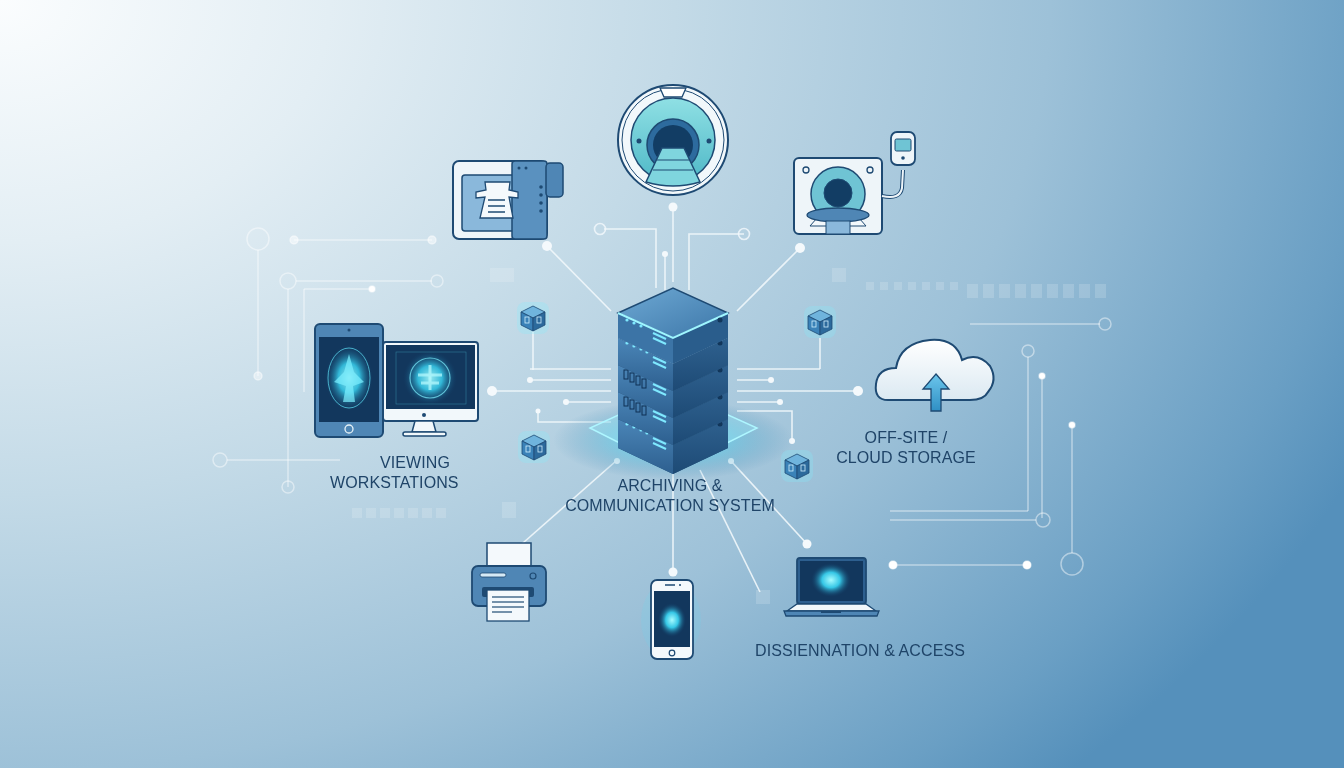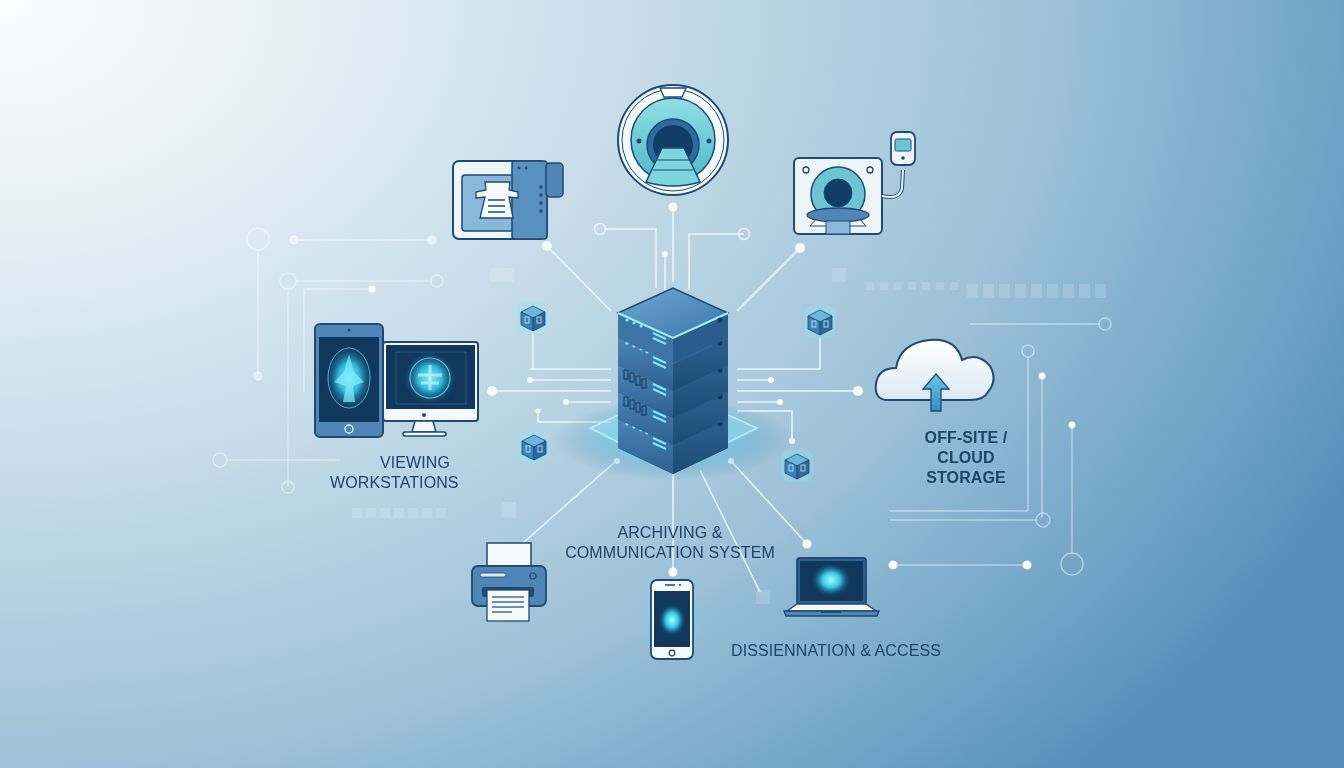--- a/index.html
+++ b/index.html
@@ -373,25 +373,25 @@
     <path d="M784,611 L879,611 L877,616 L786,616 Z" fill="#4f86b5" stroke="#1e4a73" stroke-width="1.3"></path>
     <rect x="821" y="611" width="20" height="2" fill="#1e4a73"></rect>
   </g>
 </svg>
 
 <div class="label" style="left:330px; top:453px; width:120px;text-align:right;">
   <span>VIEWING</span>
   <span>WORKSTATIONS</span>
 </div>
 
-<div class="label" style="left:560px; top:523px; width:220px;">
+<div class="label" style="left:560px; top:476px; width:220px;">
   <span>ARCHIVING &amp;</span>
   <span>COMMUNICATION SYSTEM</span>
 </div>
 
-<div class="label" style="left:896px; top:428px; width:140px;font-weight:bold;">
+<div class="label" style="left:836px; top:428px; width:140px;">
   <span>OFF-SITE /</span>
   <span>CLOUD STORAGE</span>
 </div>
 
-<div class="label" style="left:728px; top:641px; width:216px;">
+<div class="label" style="left:752px; top:641px; width:216px;">
   <span>DISSIENNATION &amp; ACCESS</span>
 </div>
 
 </body></html>

